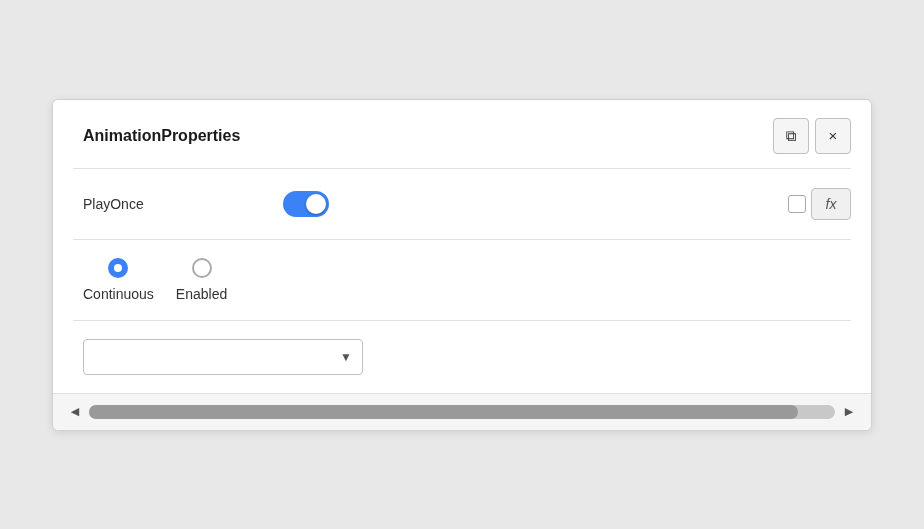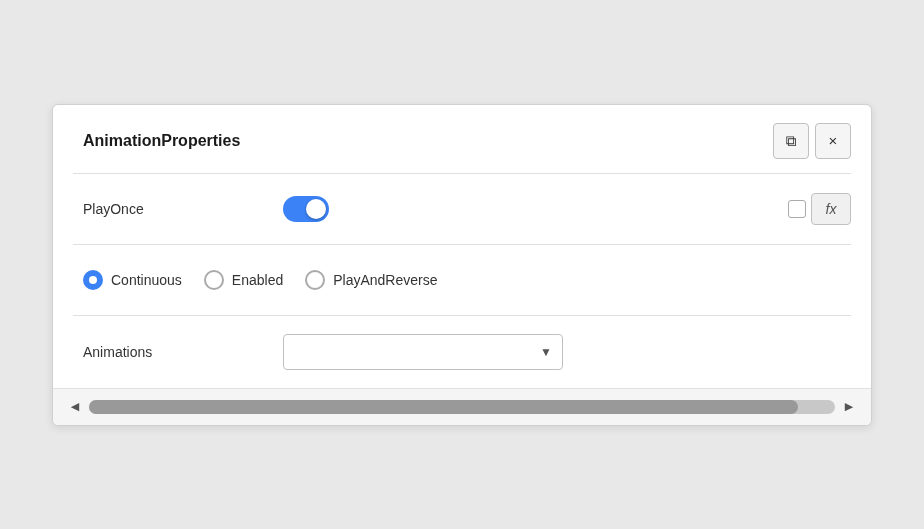--- a/index.html
+++ b/index.html
@@ -159,20 +159,21 @@
       display: flex;
       align-items: center;
       gap: 22px;
     }
 
     .radio-option {
       display: flex;
       align-items: center;
       gap: 8px;
       cursor: pointer;
+      flex-direction: column;
     }
 
     .radio-circle {
       width: 20px;
       height: 20px;
       border-radius: 50%;
       border: 2px solid #aaa;
       background: #fff;
       display: flex;
       align-items: center;
@@ -303,32 +304,27 @@
           <span></span>
         </div>
         <span class="radio-label">Continuous</span>
       </label>
 
       <label class="radio-option">
         <div class="radio-circle"></div>
         <span class="radio-label">Enabled</span>
       </label>
 
-      <label class="radio-option">
-        <div class="radio-circle"></div>
-        <span class="radio-label">PlayAndReverse</span>
-      </label>
 
     </div>
   </div>
 
   <div class="divider"></div>
 
   <div class="property-row">
-    <span class="property-label">Animations</span>
     <div class="property-controls">
       <div class="dropdown">
         <span class="dropdown-arrow">▼</span>
       </div>
     </div>
   </div>
 
   <div class="scrollbar-container">
     <div class="scroll-arrow">
       <span>◀</span>

